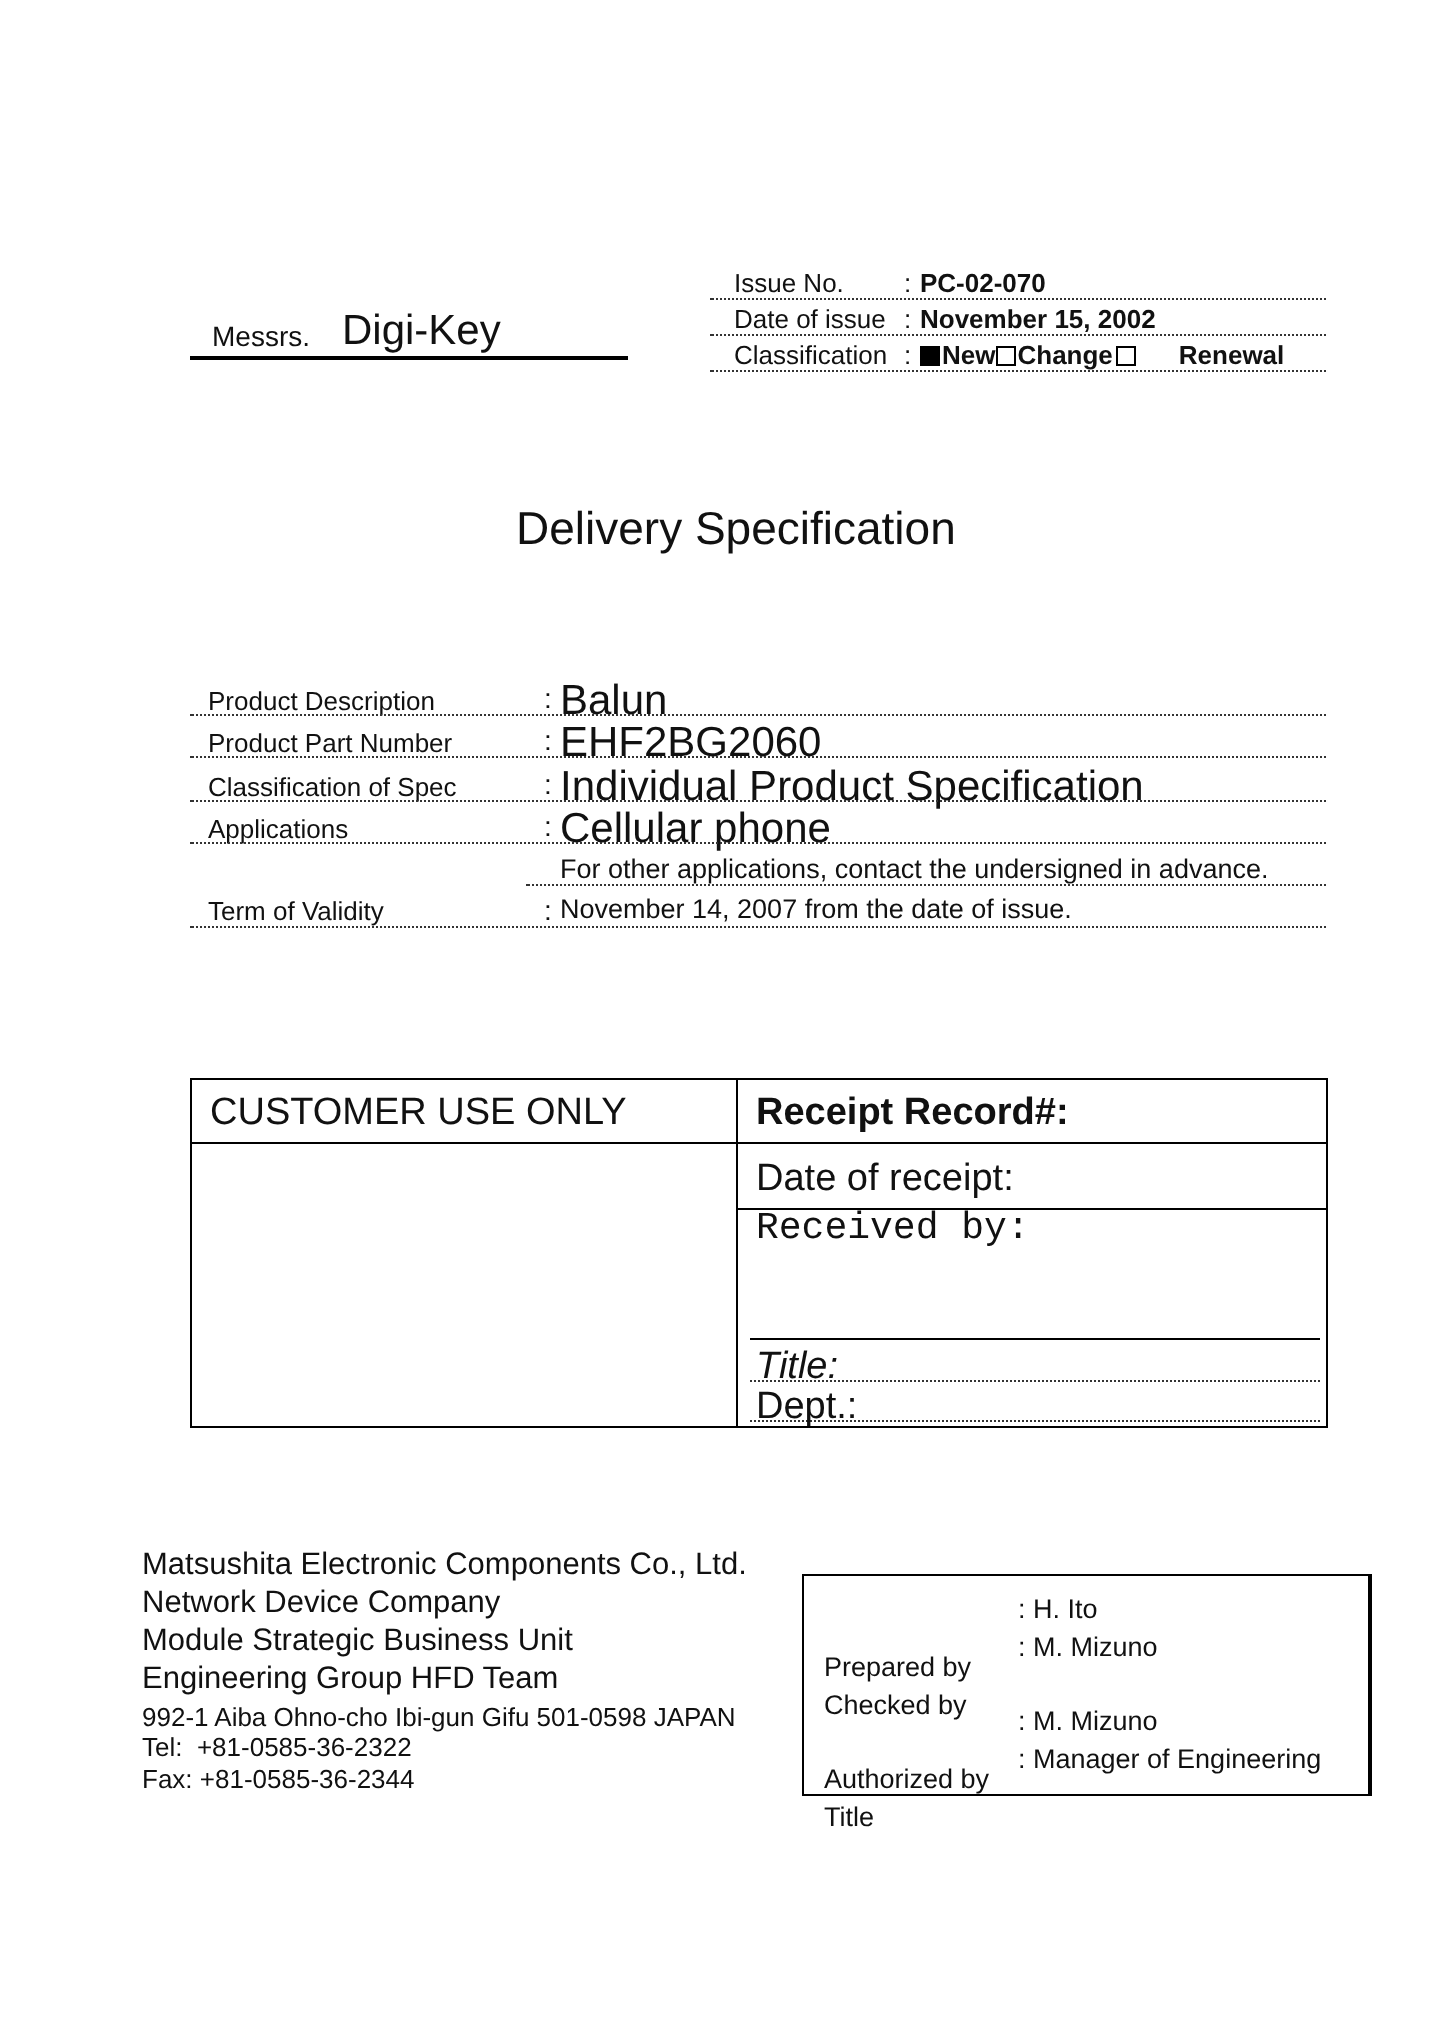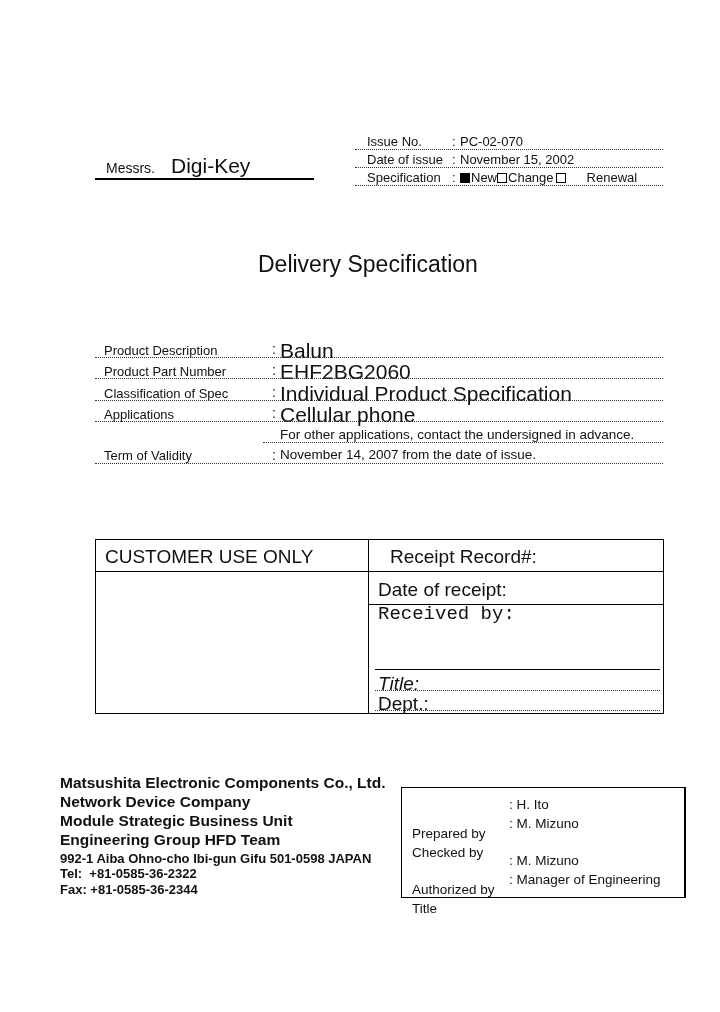--- a/index.html
+++ b/index.html
@@ -9,42 +9,42 @@
   .dot { position: absolute; height: 0; border-top: 1px dotted #333; }
   .solid { position: absolute; background: #000; }
 
   
   .messrs-label { left: 106px; top: 160px; font-size: 14px; }
   .messrs-name { left: 171px; top: 154px; font-size: 21px; }
   .messrs-line { left: 95px; top: 178px; width: 219px; height: 2px; }
 
   .hdr-label { left: 367px; font-size: 13px; text-align: right; }
   .hdr-colon { left: 452px; font-size: 13px; }
-  .hdr-val { left: 460px; font-size: 13px; }
+  .hdr-val { left: 460px; font-size: 13px; font-weight: bold; }
   .chk { display: inline-block; width: 10px; height: 10px; border: 1px solid #000;
          vertical-align: -1px; box-sizing: border-box; margin-right: 1px; }
   .chk.on { background: #000; }
 
   .doc-title { left: 258px; top: 251px; font-size: 23px; }
 
   
   .spec-label { left: 104px; font-size: 13px; }
   .spec-colon { left: 272px; font-size: 14px; }
   .spec-val { left: 280px; font-size: 21px; }
   .spec-val.sm { font-size: 13.5px; }
 
   
   .tbl { position: absolute; left: 95px; top: 539px; width: 569px; height: 175px;
          border: 1px solid #000; box-sizing: border-box; }
   .tcell { position: absolute; font-size: 19px; }
   .tvline { position: absolute; left: 272px; top: 0; width: 1px; height: 173px; background: #000; }
   .thline { position: absolute; height: 1px; background: #000; }
 
   
-  .co { left: 60px; font-size: 15.5px; font-weight: bold; }
+  .co { left: 71px; font-size: 15.5px; }
   .co.sm { font-size: 13px; }
   .sign-box { position: absolute; left: 401px; top: 787px; width: 285px; height: 111px;
               border: 1px solid #000; border-right-width: 2px; box-sizing: border-box; }
   .sg-label { position: absolute; left: 10px; font-size: 13.5px; white-space: nowrap; margin-top: 29px; }
   .sg-val { position: absolute; left: 107px; font-size: 13.5px; white-space: nowrap; }
 </style>
 </head>
 <body>
 
 <div class="abs messrs-label">Messrs.</div>
@@ -54,21 +54,21 @@
 <div class="abs hdr-label" style="top:134px">Issue No.</div>
 <div class="abs hdr-colon" style="top:134px">:</div>
 <div class="abs hdr-val" style="top:134px">PC-02-070</div>
 <div class="dot" style="left:355px; top:149px; width:308px;"></div>
 
 <div class="abs hdr-label" style="top:152px">Date of issue</div>
 <div class="abs hdr-colon" style="top:152px">:</div>
 <div class="abs hdr-val" style="top:152px">November 15, 2002</div>
 <div class="dot" style="left:355px; top:167px; width:308px;"></div>
 
-<div class="abs hdr-label" style="top:170px">Specification</div>
+<div class="abs hdr-label" style="top:170px">Classification</div>
 <div class="abs hdr-colon" style="top:170px">:</div>
 <div class="abs hdr-val" style="top:170px; font-size:13px;">
   <span class="chk on"></span><span>New</span><span class="chk"></span><span>Change</span><span class="chk" style="margin-left:2px;"></span><span style="margin-left:20px;">Renewal</span>
 </div>
 <div class="dot" style="left:355px; top:185px; width:308px;"></div>
 
 <div class="abs doc-title">Delivery Specification</div>
 
 <div class="abs spec-label" style="top:343px">Product Description</div>
 <div class="abs spec-colon" style="top:341px">:</div>
@@ -100,21 +100,21 @@
 
 <div class="tbl">
   <div class="tvline"></div>
   <div class="thline" style="left:0; top:31px; width:567px;"></div>
   <div class="thline" style="left:273px; top:64px; width:294px;"></div>
   <div class="thline" style="left:279px; top:129px; width:285px;"></div>
   <div class="dot" style="left:279px; top:150px; width:285px;"></div>
   <div class="dot" style="left:279px; top:170px; width:285px;"></div>
 
   <div class="tcell" style="left:9px; top:6px;">CUSTOMER USE ONLY</div>
-  <div class="tcell" style="left:294px; top:6px;">Receipt Record#:</div>
+  <div class="tcell" style="left:282px; top:6px;font-weight:bold;">Receipt Record#:</div>
   <div class="tcell" style="left:282px; top:39px;">Date of receipt:</div>
   <div class="tcell" style="left:282px; top:63px;font-family:Liberation Mono, monospace;">Received by:</div>
   <div class="tcell" style="left:282px; top:133px;font-style:italic;">Title:</div>
   <div class="tcell" style="left:282px; top:153px;">Dept.:</div>
 </div>
 
 <div class="abs co" style="top:774px">Matsushita Electronic Components Co., Ltd.</div>
 <div class="abs co" style="top:793px">Network Device Company</div>
 <div class="abs co" style="top:812px">Module Strategic Business Unit</div>
 <div class="abs co" style="top:831px">Engineering Group HFD Team</div>

